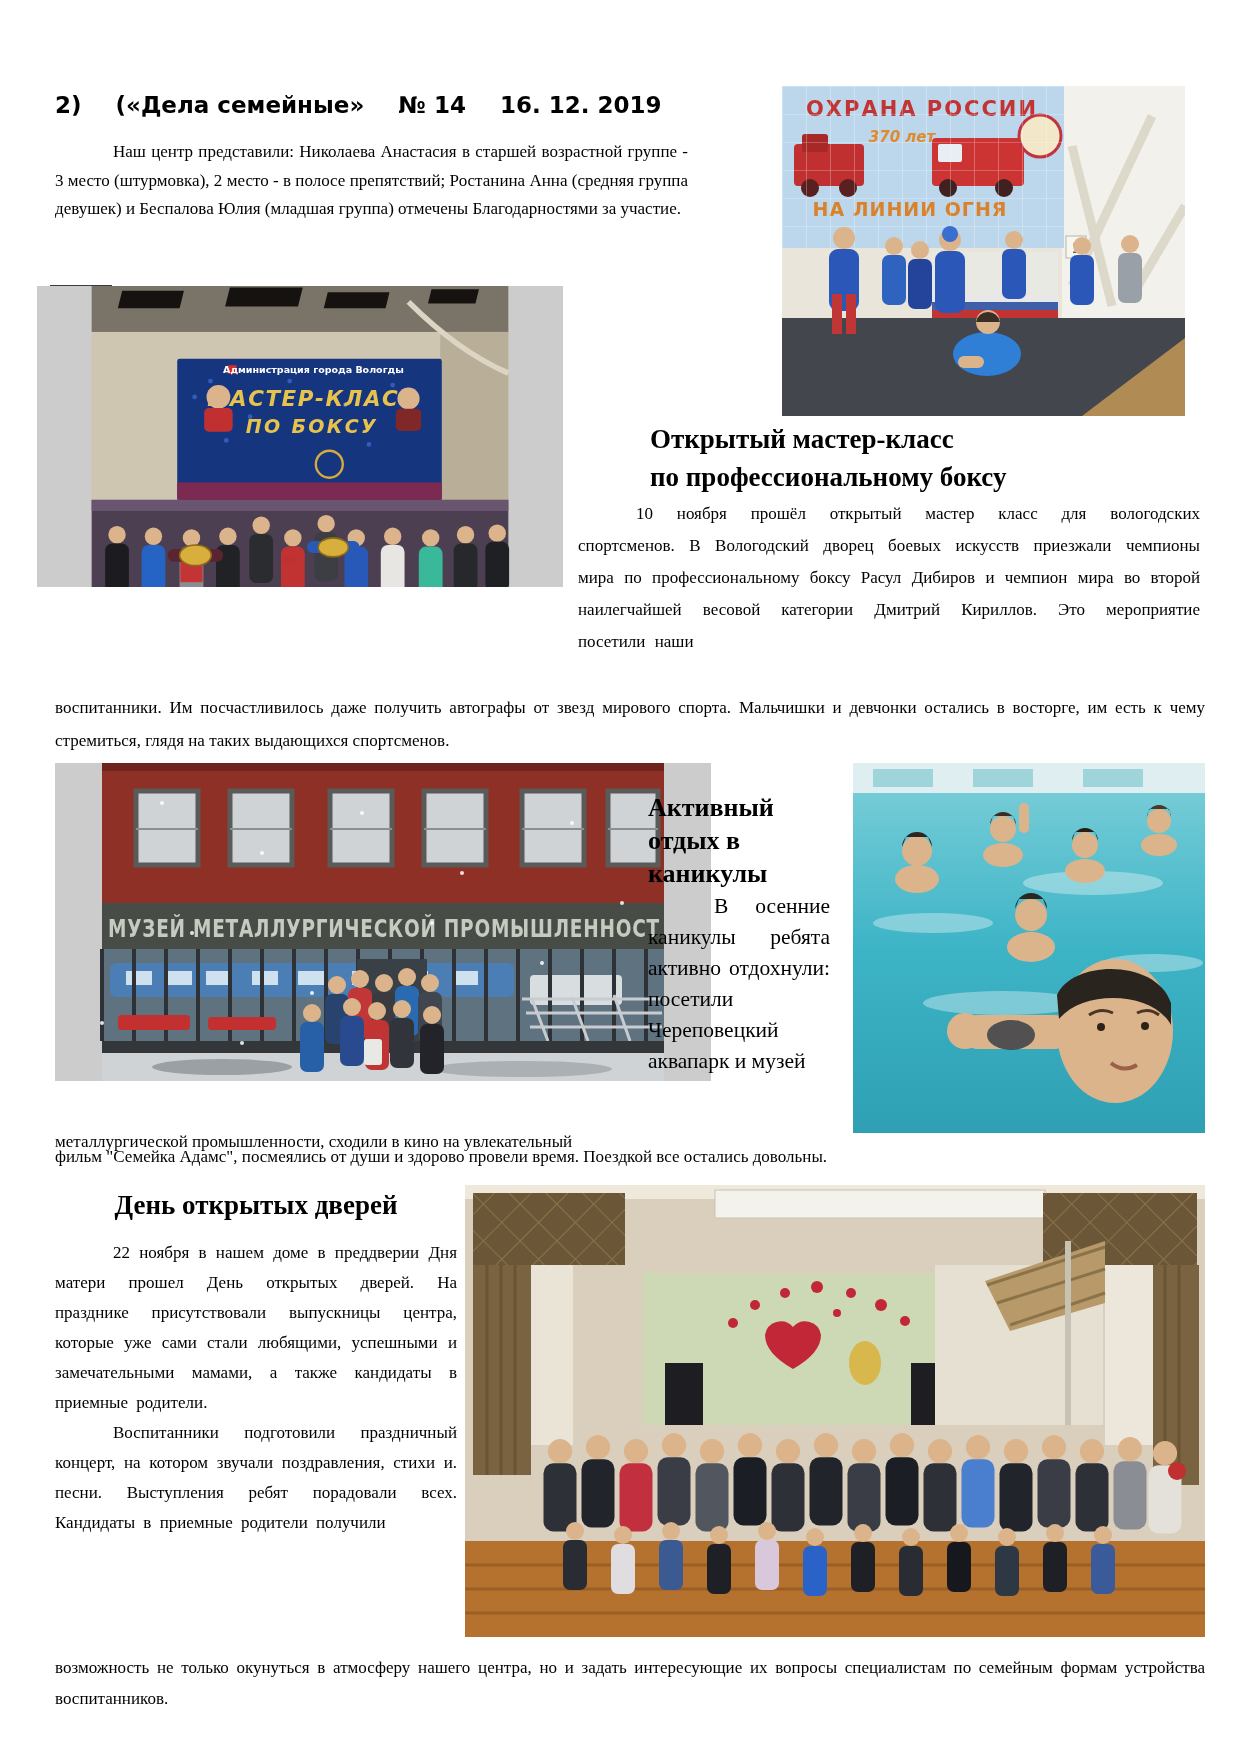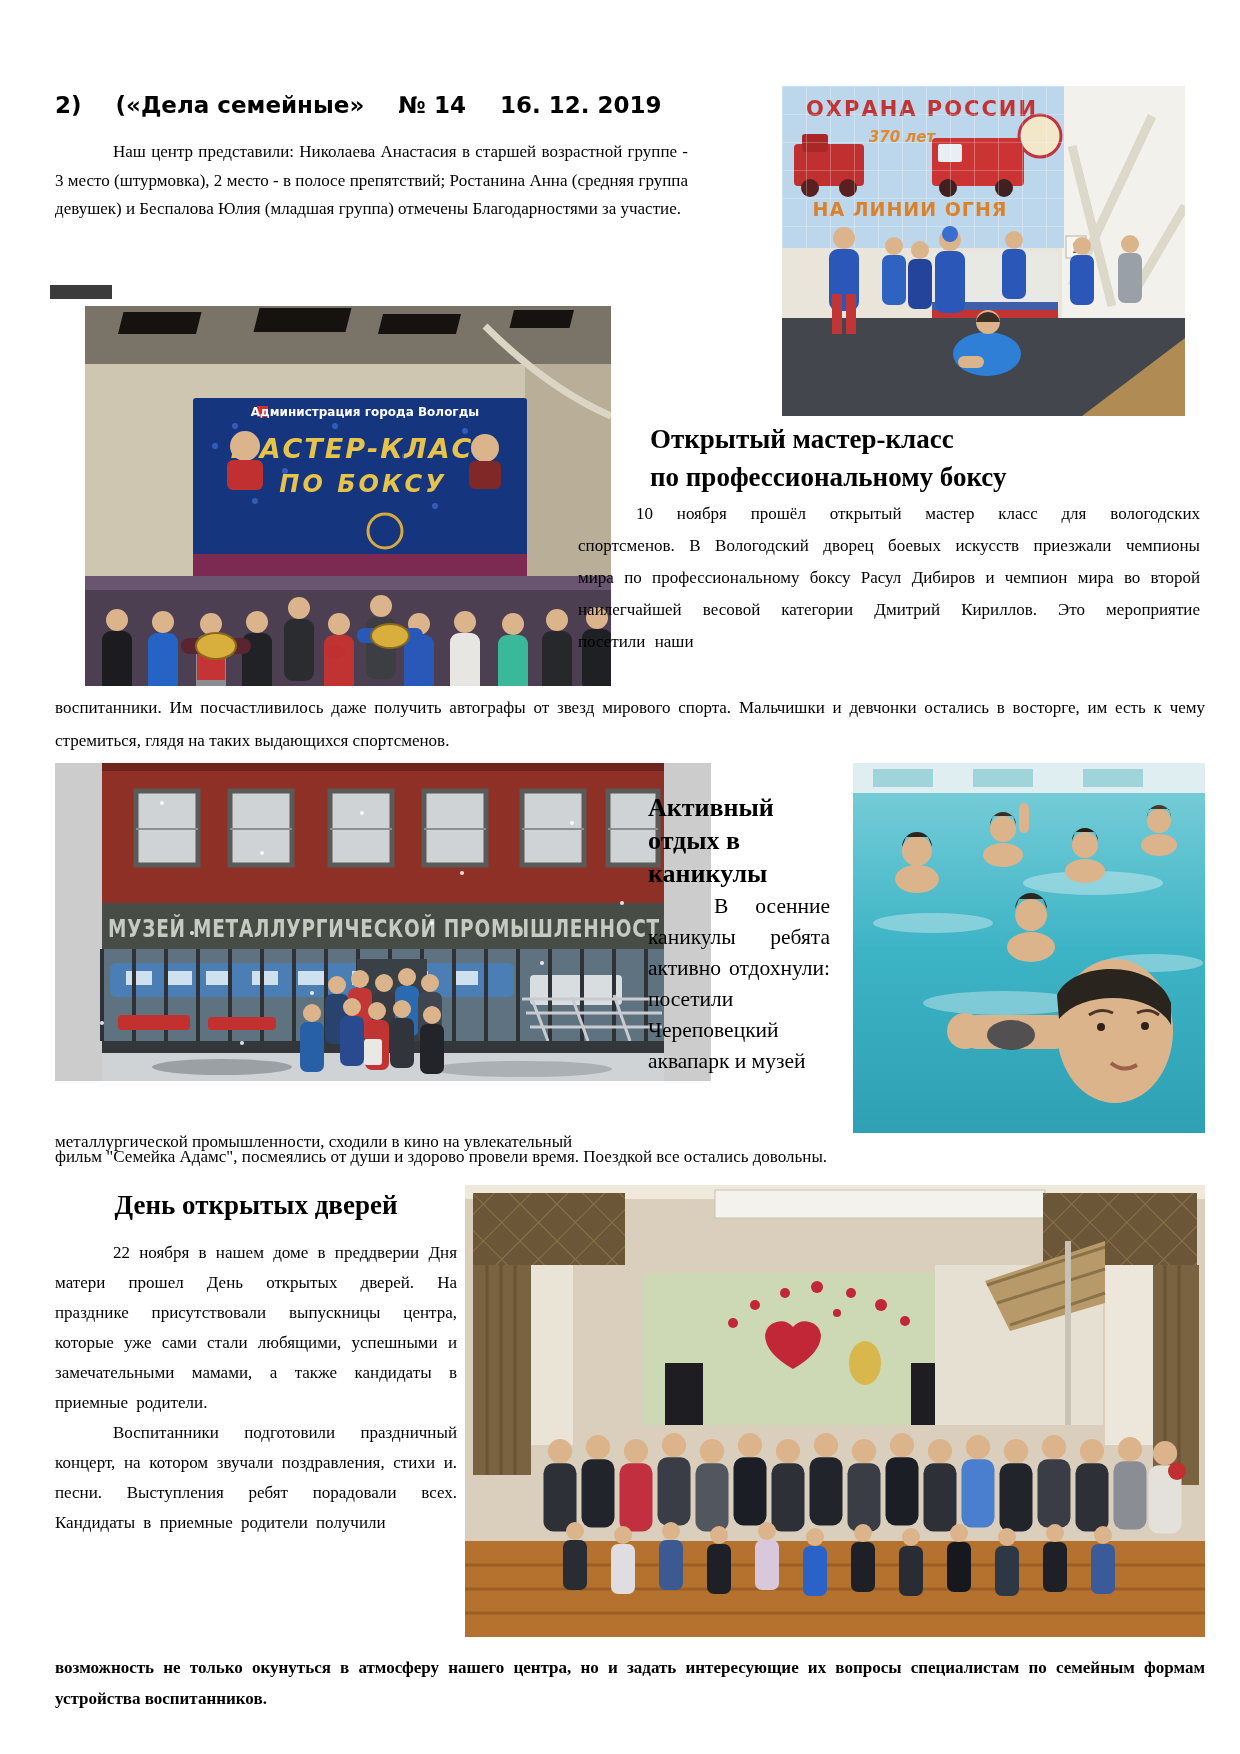--- a/index.html
+++ b/index.html
@@ -14,32 +14,32 @@
   .para p{margin:0;text-indent:58px;}
   .intro{left:55px;top:138px;width:633px;line-height:28.5px;}
   .rcol{left:578px;top:498px;width:622px;line-height:32px;word-spacing:5px;}
   .fullw{left:55px;width:1150px;line-height:32.5px;}
   .bx-cont{top:692px;}
   .vac-narrow{left:55px;top:1108px;width:788px;line-height:31px;margin-top:18px;}
   .vac-wide{top:1141px;line-height:31px;}
   .midcol{left:648px;top:891px;width:182px;line-height:31px;font-size:21.5px;text-align:justify;}
   .midcol p{margin:0;text-indent:66px;}
   .odcol{left:55px;top:1238px;width:402px;line-height:30px;word-spacing:4px;}
-  .od-cont{top:1652px;line-height:31px;font-weight:bold;}
+  .od-cont{top:1652px;line-height:31px;}
   
   .h-serif{font-weight:bold;font-size:27px;line-height:38px;font-family:"Liberation Serif","DejaVu Serif",serif;}
   .h-box1{left:650px;top:420px;}
   .h-box2{left:650px;top:458px;}
   .h-vac{left:648px;top:768px;width:182px;font-size:26px;line-height:33px;margin-top:23px;}
   .h-od{left:55px;top:1186px;width:402px;text-align:center;}
   
   figure{margin:0;padding:0;}
   .photo{position:absolute;overflow:hidden;background:#ccc;}
   .ph-gym{left:782px;top:86px;width:403px;height:330px;}
-  .ph-boxing{left:37px;top:306px;width:526px;height:380px;margin-left:48px;}
+  .ph-boxing{left:37px;top:286px;width:526px;height:301px;}
   .ph-museum{left:55px;top:763px;width:656px;height:318px;}
   .ph-pool{left:853px;top:763px;width:352px;height:370px;}
   .ph-concert{left:465px;top:1185px;width:740px;height:452px;}
   .photo svg{display:block;width:100%;height:100%;}
   .skin{fill:#dcb48c;}
   .svgtxt{font-family:"DejaVu Sans","Liberation Sans",sans-serif;font-weight:bold;}
   .corner-artifact{left:50px;top:285px;width:62px;height:14px;background:#3b3b3b;}
 </style>
 </head>
 <body>

